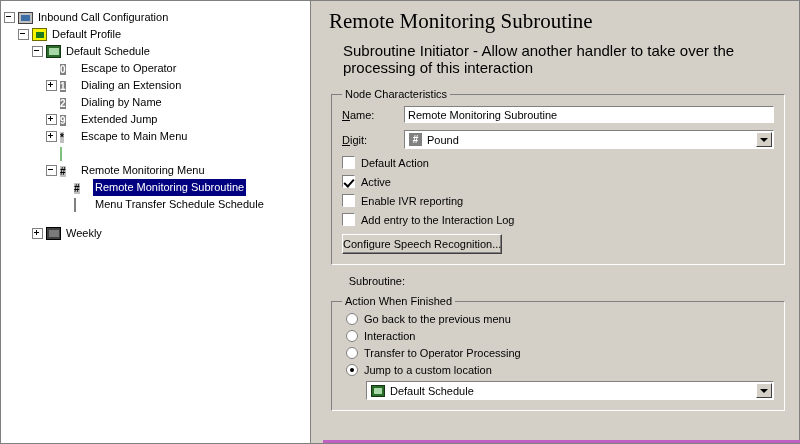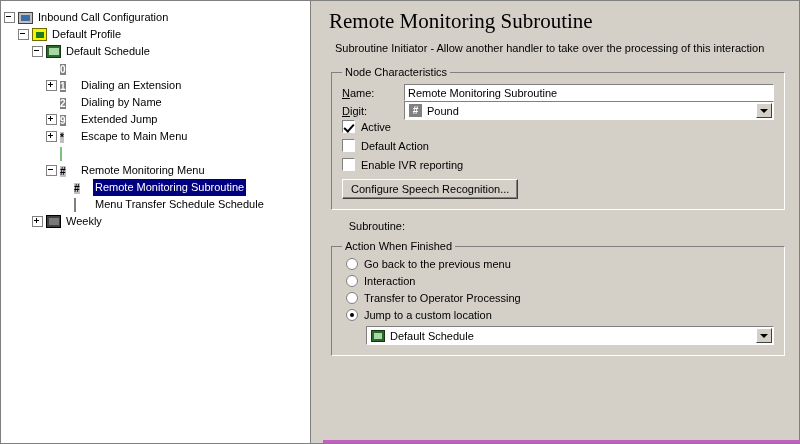--- a/index.html
+++ b/index.html
@@ -185,39 +185,40 @@
     box-sizing: border-box;
     padding: 6px 10px 0 12px;
   }
   .detail-title {
     font-size: 21px;
     font-family: "Liberation Serif", serif;
     margin: 2px 0 8px 6px;
     color: #000000;
   }
   .detail-sub {
-    font-size: 11px;
-    margin: 0 0 12px 12px;
+    font-size: 15px;
+    margin: 0 0 12px 20px;
     color: #000000;
   }
   fieldset.group {
     border: 1px solid #ffffff;
     border-top-color: #808080;
     border-left-color: #808080;
     margin: 0 4px 10px 8px;
     padding: 6px 10px 10px 10px;
     position: relative;
   }
   fieldset.group > legend {
     padding: 0 3px;
     font-size: 11px;
   }
   .row {
     display: flex;
     align-items: center;
+    margin-bottom: 7px;
   }
   .row .fieldlabel {
     width: 62px;
     flex: 0 0 auto;
     font-size: 11px;
   }
   .txtinput {
     flex: 1;
     height: 17px;
     background: #ffffff;
@@ -340,21 +341,21 @@
     border-radius: 50%;
     background: #000000;
   }
   .btn {
     display: inline-block;
     background: #d4d0c8;
     border: 1px solid #ffffff;
     border-right-color: #404040;
     border-bottom-color: #404040;
     box-shadow: inset -1px -1px 0 #808080;
-    padding: 2px 8px;
+    padding: 2px 0;
     font-size: 11px;
     font-family: "Liberation Sans", sans-serif;
     line-height: 14px;
     cursor: default;
   }
   .underline-u { text-decoration: underline; }
   .sub-row {
     display: flex;
     align-items: center;
     margin: 0 4px 8px 8px;
@@ -413,20 +414,21 @@
         <span class="icon ico-schedule"></span>
         <span class="label">Default Schedule</span>
       </span>
     </div>
 
     <div class="node">
       <span class="node-inner">
         <span class="indent" style="width:42px"></span>
         <span class="expander hidden"></span>
         <span class="icon"><span class="ico-digit">0</span></span>
+        <span class="label">Escape to Operator</span>
       </span>
     </div>
 
     <div class="node">
       <span class="node-inner">
         <span class="indent" style="width:42px"></span>
         <span class="expander plus"></span>
         <span class="icon"><span class="ico-digit">1</span></span>
         <span class="label">Dialing an Extension</span>
       </span>
@@ -487,21 +489,21 @@
 
     <div class="node">
       <span class="node-inner">
         <span class="indent" style="width:56px"></span>
         <span class="expander hidden"></span>
         <span class="icon"><span class="ico-doc"></span></span>
         <span class="label">Menu Transfer Schedule Schedule</span>
       </span>
     </div>
 
-    <div class="node" style="margin-top:0">
+    <div class="node" style="margin-top:12px">
       <span class="node-inner">
         <span class="indent" style="width:28px"></span>
         <span class="expander plus"></span>
         <span class="icon ico-weekly"></span>
         <span class="label">Weekly</span>
       </span>
     </div>
 
   </div>
 
@@ -525,30 +527,34 @@
             <span class="digit-box">#</span>
             <span>Pound</span>
           </span>
           <span class="arrow">
               <span class="arrow-glyph"></span>
             </span>
         </div>
       </div>
 
       <div class="chk-row">
+        <span class="checkbox"></span>
+        <span>Default Action</span>
+      </div>
+      <div class="chk-row">
         <span class="checkbox checked"></span>
         <span>Active</span>
-      </div>
-      <div class="chk-row">
-        <span class="checkbox"></span>
-        <span>Default Action</span>
       </div>
       <div class="chk-row">
         <span class="checkbox"></span>
         <span>Enable IVR reporting</span>
+      </div>
+      <div class="chk-row">
+        <span class="checkbox"></span>
+        <span>Add entry to the Interaction Log</span>
       </div>
 
       <div style="margin-top:8px">
         <span class="btn">Configure Speech Recognition...</span>
       </div>
     </fieldset>
 
     <div class="sub-row">
       <span class="fieldlabel">Subroutine:</span>
     </div>

